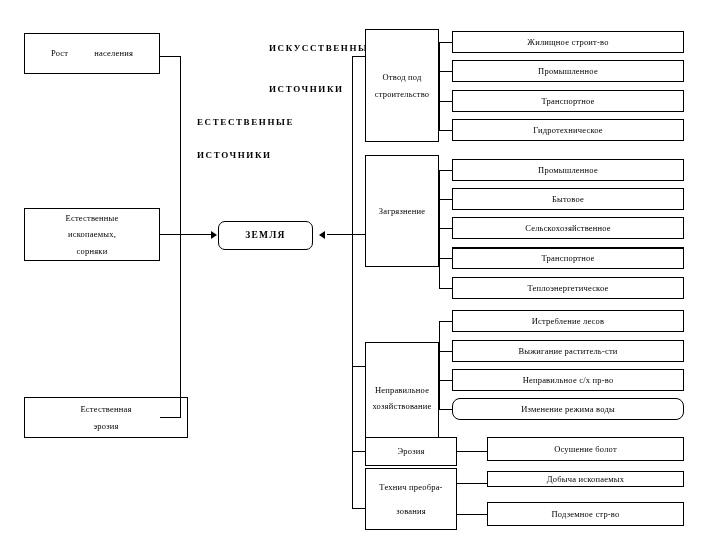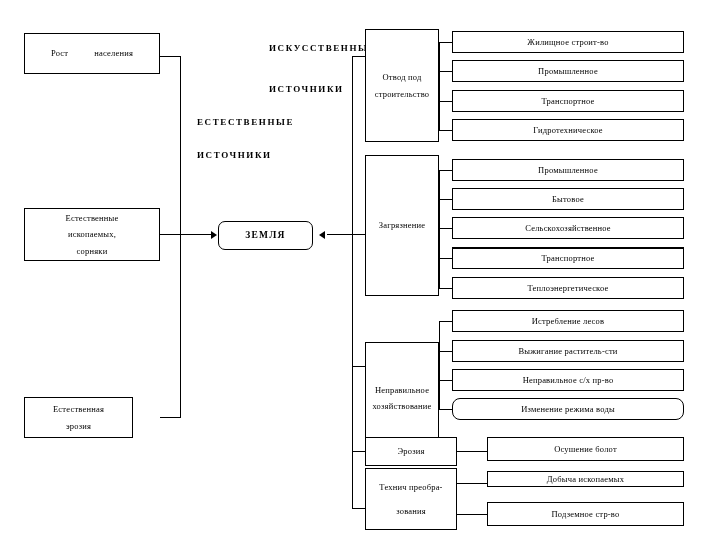--- a/index.html
+++ b/index.html
@@ -67,21 +67,21 @@
       <span>Рост</span><span class="spacer"></span><span>населения</span>
     </span>
   </div>
 
   <div class="box" style="left:24px;top:208px;width:136px;height:53px;">
     <span class="ln">Естественные</span>
     <span class="ln">ископаемых,</span>
     <span class="ln">сорняки</span>
   </div>
 
-  <div class="box" style="left:24px;top:397px;width:109px;height:41px;">
+  <div class="box" style="left:24px;top:397px;width:164px;height:41px;">
     <span class="ln">Естественная</span>
     <span class="ln">эрозия</span>
   </div>
 
   <div class="ln-h" style="left:160px;top:56px;width:21px;"></div>
   <div class="ln-h" style="left:160px;top:234px;width:21px;"></div>
   <div class="ln-h" style="left:160px;top:417px;width:21px;"></div>
   <div class="ln-v" style="left:180px;top:56px;height:362px;"></div>
   <div class="ln-h" style="left:180px;top:234px;width:32px;"></div>
   <div class="arrow-r" style="left:211px;top:231px;"></div>
@@ -99,21 +99,21 @@
   <div class="label" style="left:181px;top:150px;">ИСТОЧНИКИ</div>
 
   <div class="ln-v" style="left:352px;top:56px;height:453px;"></div>
 
   <div class="box" style="left:365px;top:29px;width:74px;height:113px;">
     <span class="ln">Отвод под</span>
     <span class="ln">строительство</span>
   </div>
   <div class="ln-h" style="left:352px;top:56px;width:14px;"></div>
 
-  <div class="box" style="left:365px;top:155px;width:74px;height:141px;">
+  <div class="box" style="left:365px;top:155px;width:74px;height:112px;">
     <span class="ln">Загрязнение</span>
   </div>
   <div class="ln-h" style="left:352px;top:234px;width:14px;"></div>
 
   <div class="box" style="left:365px;top:310px;width:74px;height:112px;margin-top:32px;">
     <span class="ln">Неправильное</span>
     <span class="ln">хозяйствование</span>
   </div>
   <div class="ln-h" style="left:352px;top:366px;width:14px;"></div>
 

